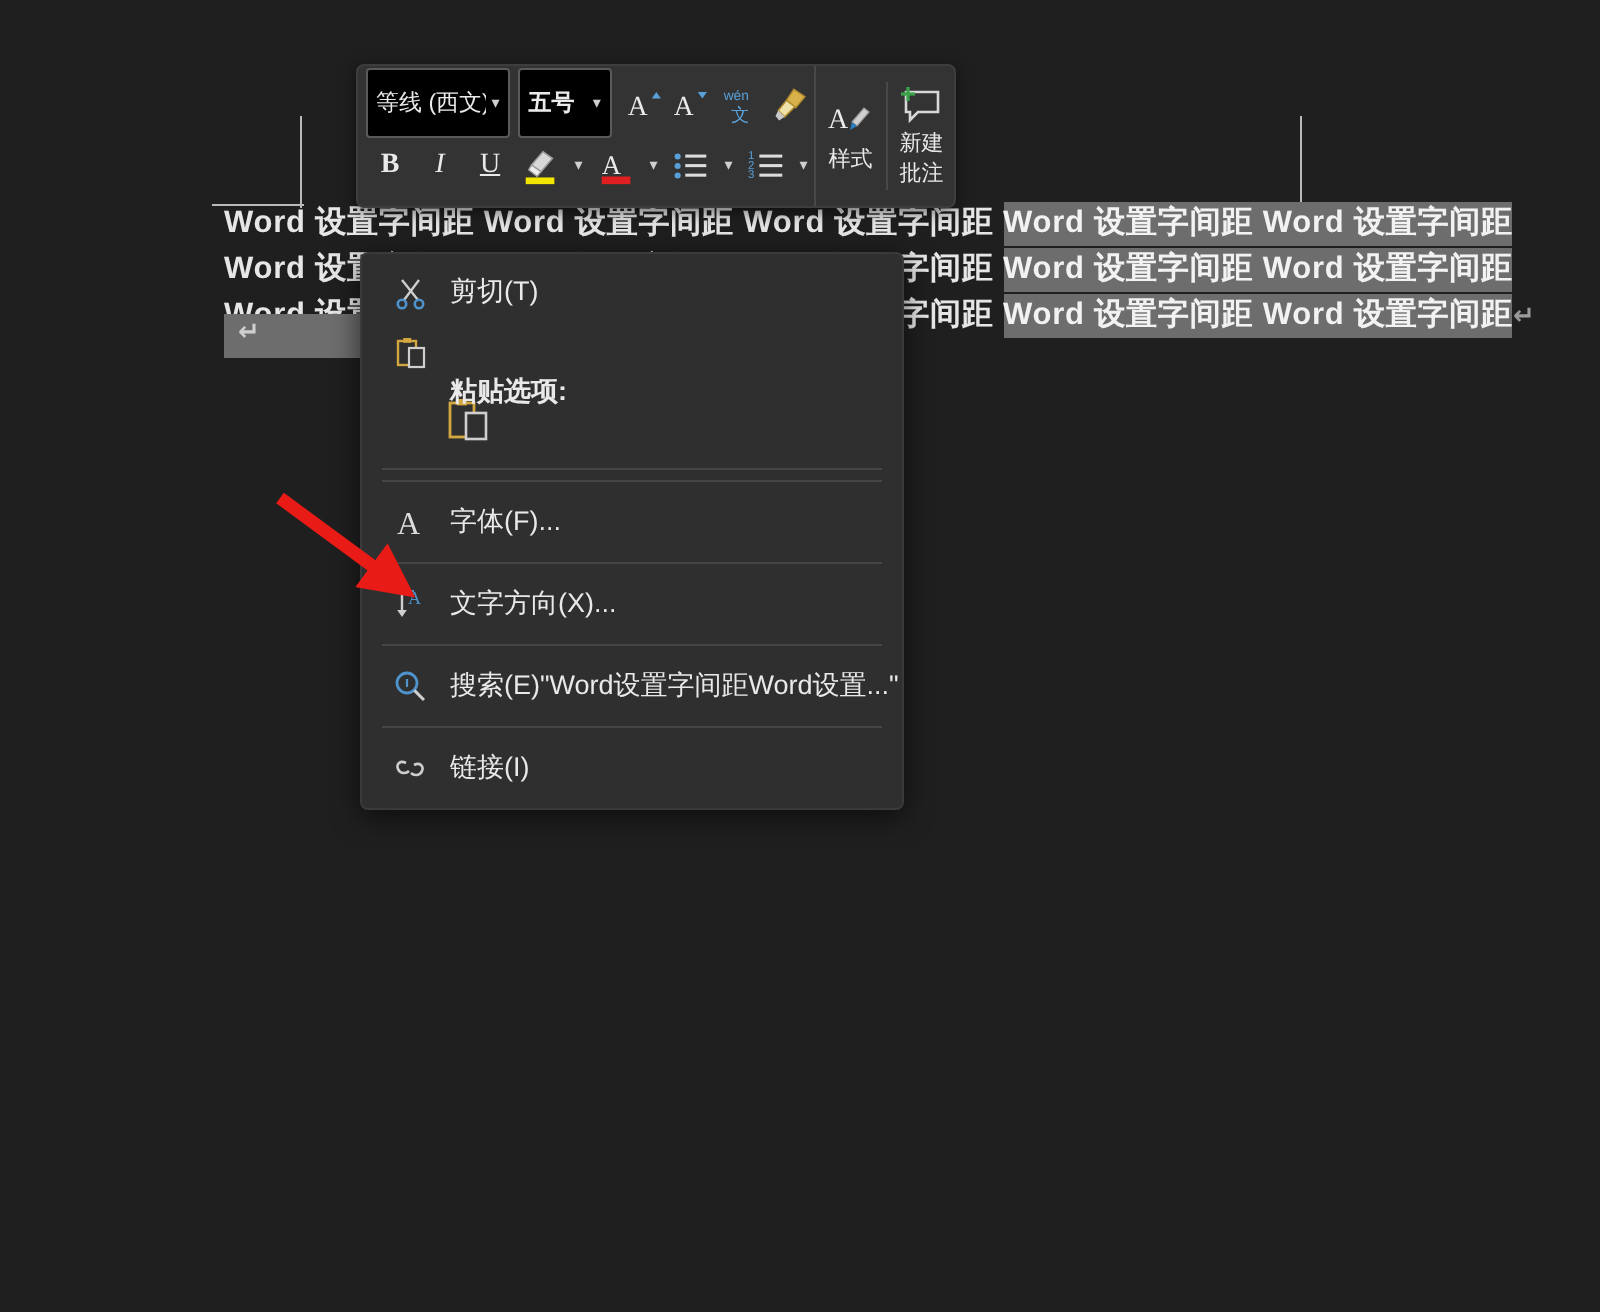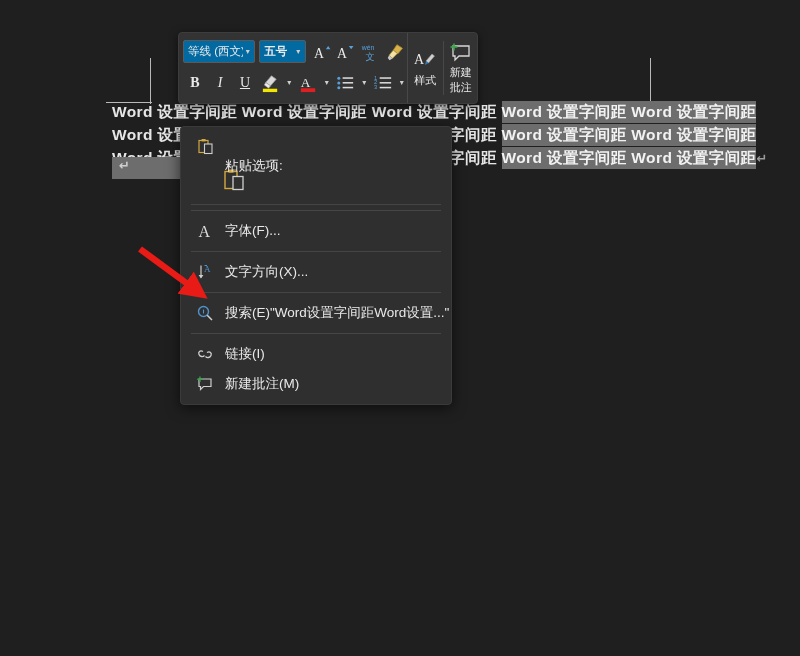--- a/index.html
+++ b/index.html
@@ -125,22 +125,22 @@
     display: flex;
     align-items: center;
     justify-content: center;
     color: #e8e8e8;
     font-size: 13px;
     border-radius: 3px;
     padding: 0 2px;
     box-sizing: border-box;
   }
   .combo {
-    height: 23px;
-    background: #0369a1;
+    height: 35px;
+    background: #000000;
     border: 1px solid #5a5a5a;
     border-radius: 2px;
     display: flex;
     align-items: center;
     color: #eaeaea;
     font-size: 11.5px;
     padding: 0 2px 0 4px;
     box-sizing: border-box;
     overflow: hidden;
   }
@@ -217,21 +217,21 @@
     white-space: nowrap;
   }
   .cm-item .ico {
     width: 28px;
     min-width: 28px;
     display: flex;
     align-items: center;
     justify-content: center;
   }
   .cm-item .txt { padding-left: 6px; }
-  .cm-item.bold-lbl .txt { font-weight: normal; margin-top: 40px; }
+  .cm-item.bold-lbl .txt { font-weight: bold; margin-top: 40px; }
   .cm-sep {
     height: 1px;
     background: #454545;
     margin: 5px 10px 5px 10px;
   }
   .cm-submenu-arrow {
     position: absolute;
     right: 14px;
     color: #cfcfcf;
     font-size: 11px;
@@ -410,20 +410,31 @@
           <rect x="1.5" y="4.2" width="7" height="1.6" fill="#3aa34a"></rect>
         </svg>
         <span class="lbl2">新建</span>
         <span class="lbl2">批注</span>
       </div>
     </div>
   </div>
 
   <div id="context-menu">
 
+    <div class="cm-item">
+      <span class="ico">
+        <svg width="17" height="17" viewBox="0 0 17 17">
+          <line x1="4" y1="2" x2="12" y2="12" stroke="#cfcfcf" stroke-width="1.2"></line>
+          <line x1="12.5" y1="2" x2="5" y2="12" stroke="#cfcfcf" stroke-width="1.2"></line>
+          <circle cx="4" cy="14" r="2.1" fill="none" stroke="#4f93cc" stroke-width="1.3"></circle>
+          <circle cx="12.5" cy="14" r="2.1" fill="none" stroke="#4f93cc" stroke-width="1.3"></circle>
+        </svg>
+      </span>
+      <span class="txt">剪切(T)</span>
+    </div>
 
 
     <div class="cm-item bold-lbl">
       <span class="ico">
         <svg width="17" height="17" viewBox="0 0 17 17">
           <rect x="2" y="2.5" width="9" height="12" fill="none" stroke="#d3a73f" stroke-width="1.2"></rect>
           <rect x="4.6" y="1" width="4" height="2.4" fill="#d3a73f"></rect>
           <rect x="7.5" y="6" width="7.5" height="9.5" fill="#2f2f2f" stroke="#cfcfcf" stroke-width="1.1"></rect>
         </svg>
       </span>
@@ -490,30 +501,20 @@
     <div class="cm-item">
       <span class="ico">
         <svg width="18" height="18" viewBox="0 0 18 18">
           <path d="M7 6.5 C4 5 2 7 3 9.5 C4 12 7 12 8.5 10.5" fill="none" stroke="#cfcfcf" stroke-width="1.3"></path>
           <path d="M11 7.5 C14 6 16 8 15 10.5 C14 13 11 13 9.5 11.5" fill="none" stroke="#cfcfcf" stroke-width="1.3"></path>
         </svg>
       </span>
       <span class="txt">链接(I)</span>
     </div>
 
-    <div class="cm-item">
-      <span class="ico">
-        <svg width="18" height="18" viewBox="0 0 18 18">
-          <path d="M3 4 H15 V11.5 H7.5 L4.5 14.5 V11.5 H3 Z" fill="none" stroke="#cfcfcf" stroke-width="1.2"></path>
-          <rect x="3.3" y="1.5" width="1.3" height="5.5" fill="#3aa34a"></rect>
-          <rect x="1.2" y="3.6" width="5.5" height="1.3" fill="#3aa34a"></rect>
-        </svg>
-      </span>
-      <span class="txt">新建批注(M)</span>
-    </div>
   </div>
 
   <svg id="red-arrow" viewBox="0 0 80 64">
     <defs>
       <marker id="arrowhead" markerWidth="4.2" markerHeight="4.2" refX="1.4" refY="2.1" orient="auto">
         <path d="M0,0 L4.2,2.1 L0,4.2 Z" fill="#e81b16"></path>
       </marker>
     </defs>
     <line x1="8" y1="9" x2="61" y2="48" stroke="#e81b16" stroke-width="6.5" marker-end="url(#arrowhead)"></line>
   </svg>

